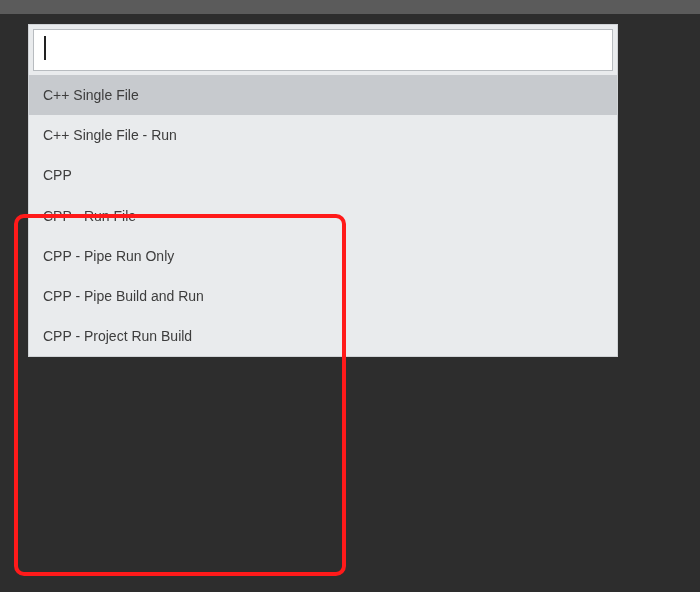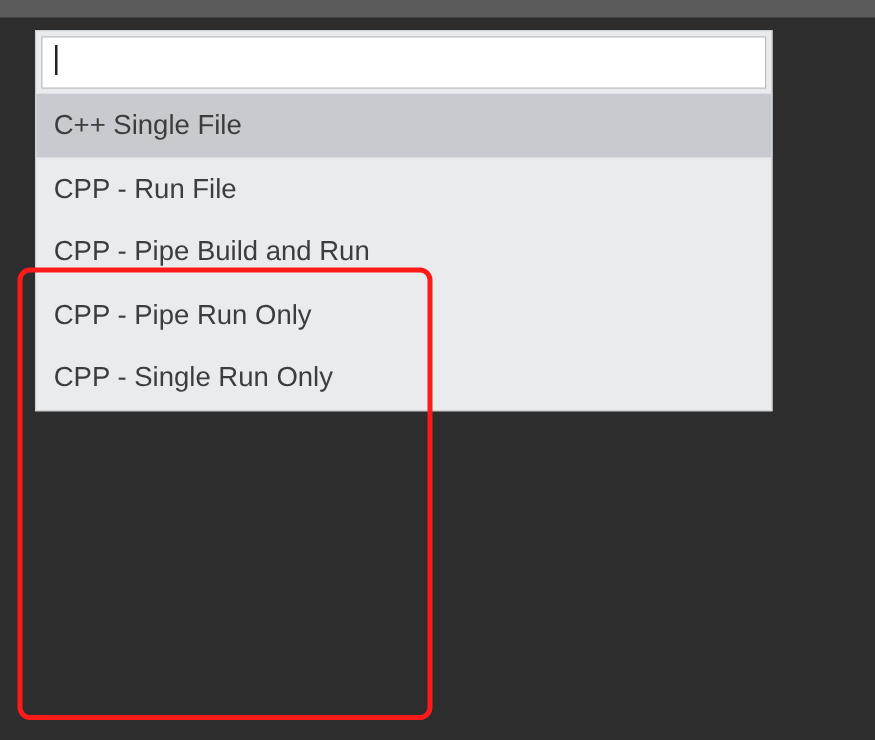--- a/index.html
+++ b/index.html
@@ -43,21 +43,21 @@
       position: absolute;
       left: 10px;
       top: 6px;
       width: 1.5px;
       height: 24px;
       background: #222;
     }
     .list { }
     .item {
       padding: 11px 14px;
-      font-size: 22px;
+      font-size: 14px;
       color: #3d3d3d;
       cursor: pointer;
       line-height: 1.3;
     }
     .item.selected {
       background: #c7cace;
     }
     .highlight-box {
       position: absolute;
       border: 4px solid #ff1a1a;
@@ -74,20 +74,22 @@
 
 <div class="top-bar"></div>
 
 <div class="palette">
   <div class="search-box">
     <span class="caret"></span>
     <input class="search-input" type="text" placeholder="" style="">
   </div>
   <div class="list">
     <div class="item selected">C++ Single File</div>
+    <div class="item">C++ Single File - Run</div>
+    <div class="item">CPP</div>
     <div class="item">CPP - Run File</div>
+    <div class="item">CPP - Pipe Run Only</div>
     <div class="item">CPP - Pipe Build and Run</div>
-    <div class="item">CPP - Pipe Run Only</div>
-    <div class="item">CPP - Single Run Only</div>
+    <div class="item">CPP - Project Run Build</div>
   </div>
 </div>
 
 <div class="highlight-box"></div>
 
 </body></html>

